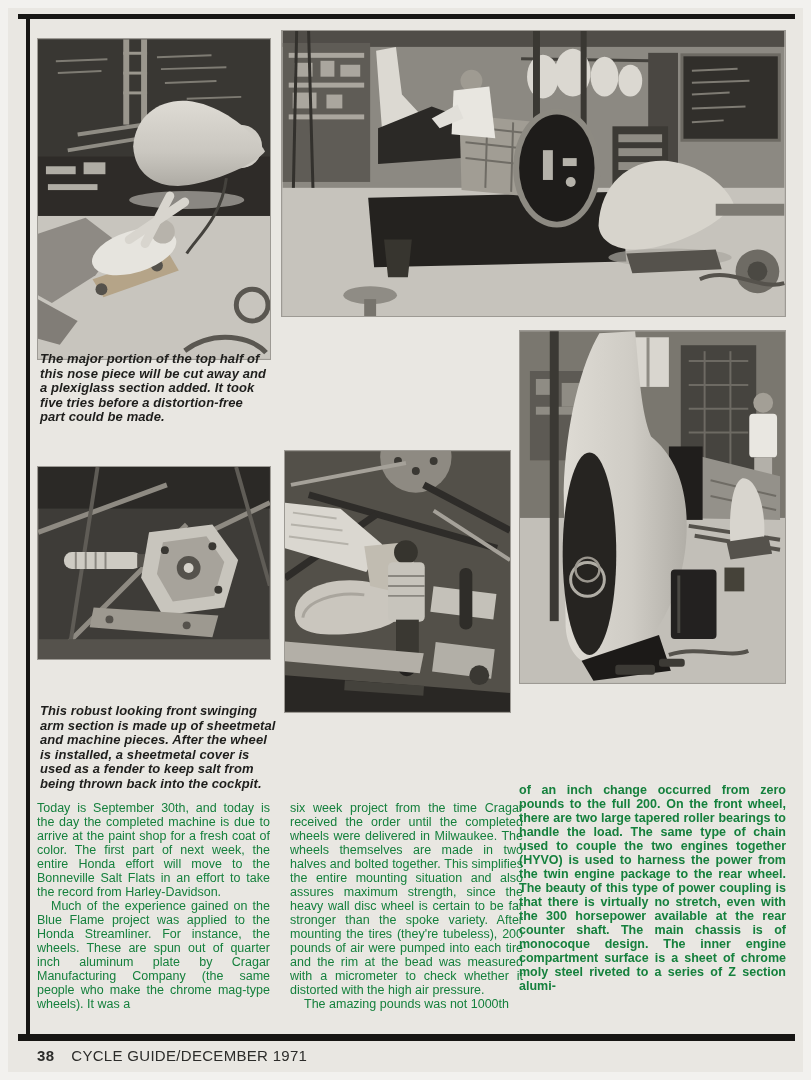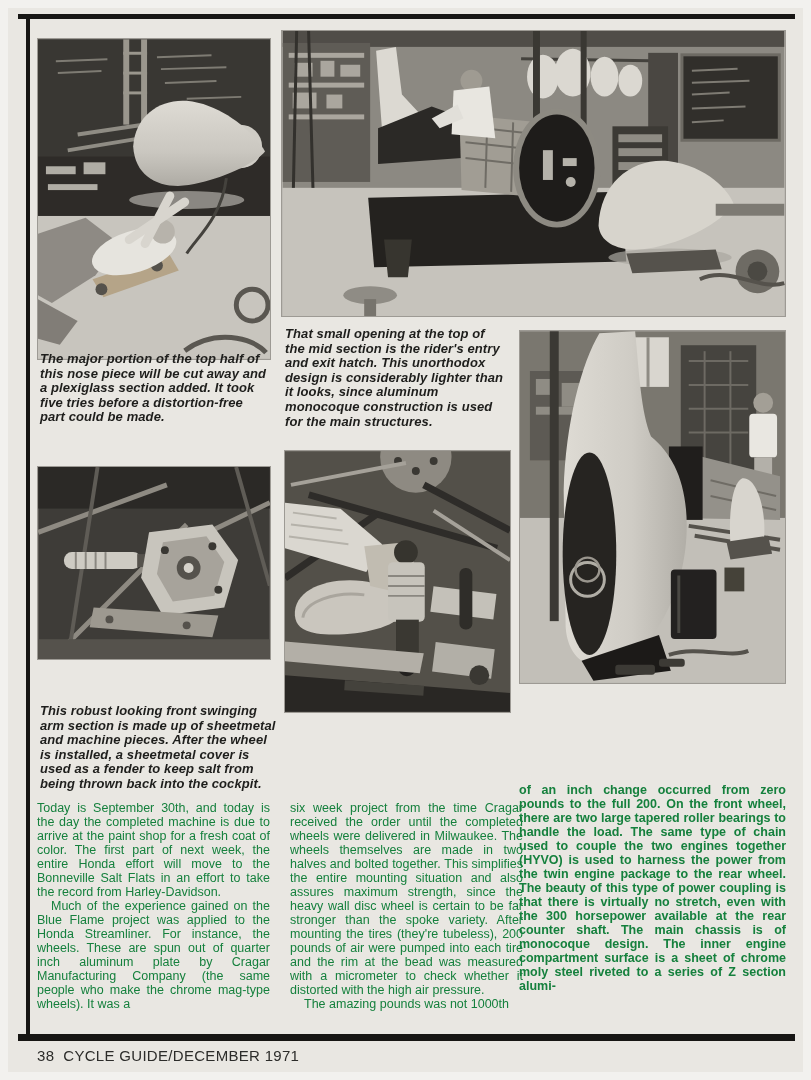--- a/index.html
+++ b/index.html
@@ -24,21 +24,21 @@
     position:absolute;
     font:12.5px/14px "Liberation Sans", sans-serif;
     color:#15803d;text-align:justify;
   }
   .col p{margin:0;}
   .col p.indent{text-indent:14px;}
   .footer{
     position:absolute;left:37px;top:1047px;
     font:15px "Liberation Sans", sans-serif;color:#2c2c2a;letter-spacing:.3px;
   }
-  .footer .pgnum{font-weight:normal;margin-right:9px;text-align:right;}
+  .footer .pgnum{font-weight:bold;margin-right:17px;text-align:right;}
 </style>
 </head>
 <body>
 
 <div class="page">
 
   <div class="rule" style="left:18px;top:14px;width:777px;height:5px;"></div>
   <div class="rule" style="left:26px;top:14px;width:4px;height:1027px;"></div>
   <div class="rule" style="left:18px;top:1034px;width:777px;height:7px;"></div>
 
@@ -174,21 +174,20 @@
       <path d="M102 210 L130 210 L126 248 L106 248 Z" fill="#37352f"></path>
       <ellipse cx="88" cy="266" rx="27" ry="9" fill="#8f8c85"></ellipse>
         <rect x="82" y="270" width="12" height="17" fill="#77746d"></rect>
       <rect x="436" y="174" width="69" height="12" fill="#7d7a73"></rect>
       <circle cx="478" cy="242" r="22" fill="#6e6b64"></circle>
         <circle cx="478" cy="242" r="10" fill="#4b4943"></circle>
       <path d="M420 250 C 450 236 480 262 505 254" stroke="#55524c" stroke-width="4" fill="none"></path>
     </svg>
   </figure>
 
-  <div class="caption" style="left:285px;top:327px;width:222px;">That small opening at the top of the mid section is the rider's entry and exit hatch. This unorthodox design is considerably lighter than it looks, since aluminum monocoque construction is used for the main structures.</div>
 
   <div class="caption" style="left:40px;top:352px;width:230px;">The major portion of the top half of this nose piece will be cut away and a plexiglass section added. It took five tries before a distortion-free part could be made.</div>
 
   <figure class="photo" style="left:519px;top:330px;width:267px;height:354px;margin:0;">
     <svg viewBox="0 0 267 354" width="265" height="352">
       <rect width="267" height="354" fill="#c2bfb8"></rect>
       <rect width="267" height="188" fill="#7a776f"></rect>
       <rect x="108" y="6" width="42" height="50" fill="#d9d6cf"></rect>
       <line x1="129" y1="6" x2="129" y2="56" stroke="#8f8c84" stroke-width="3"></line>
       <rect x="10" y="40" width="58" height="90" fill="#5d5a54"></rect>

